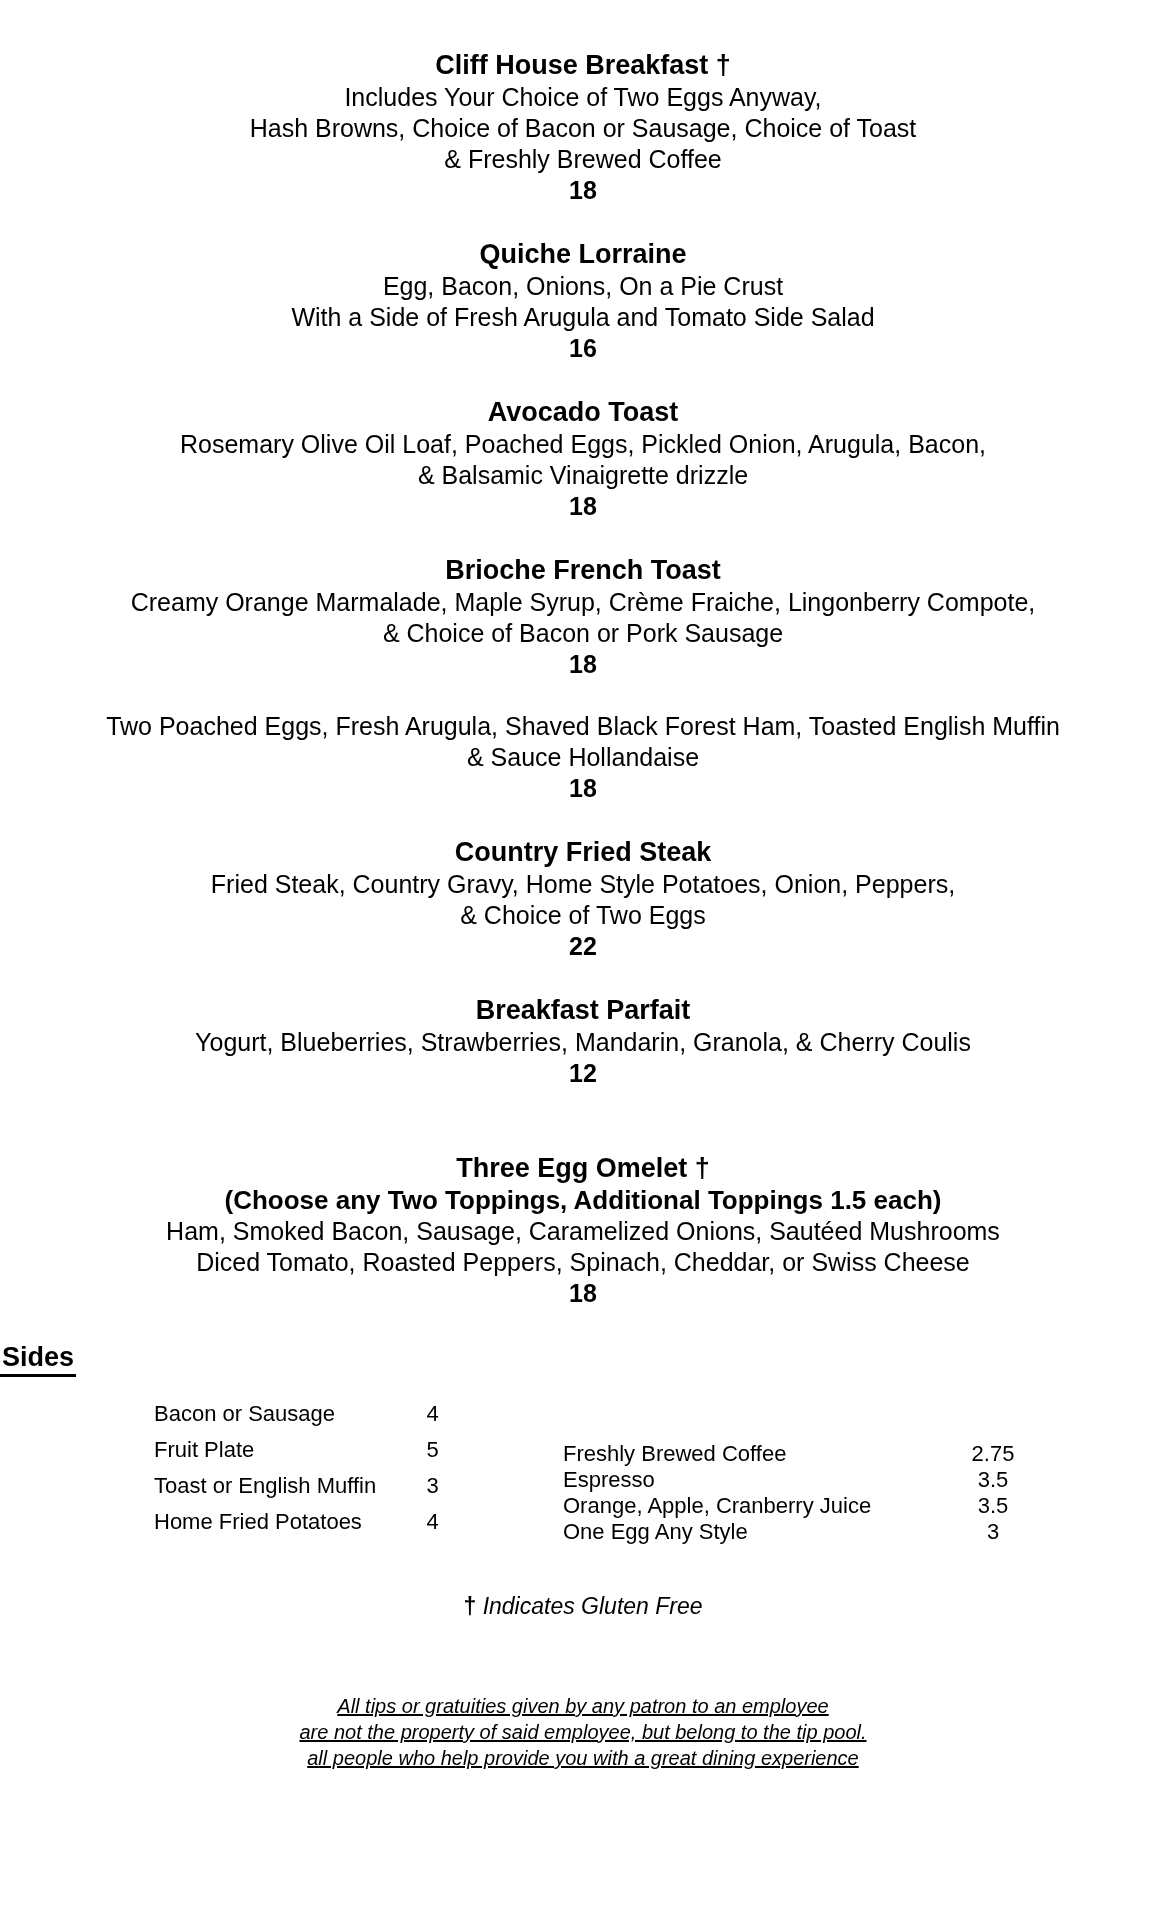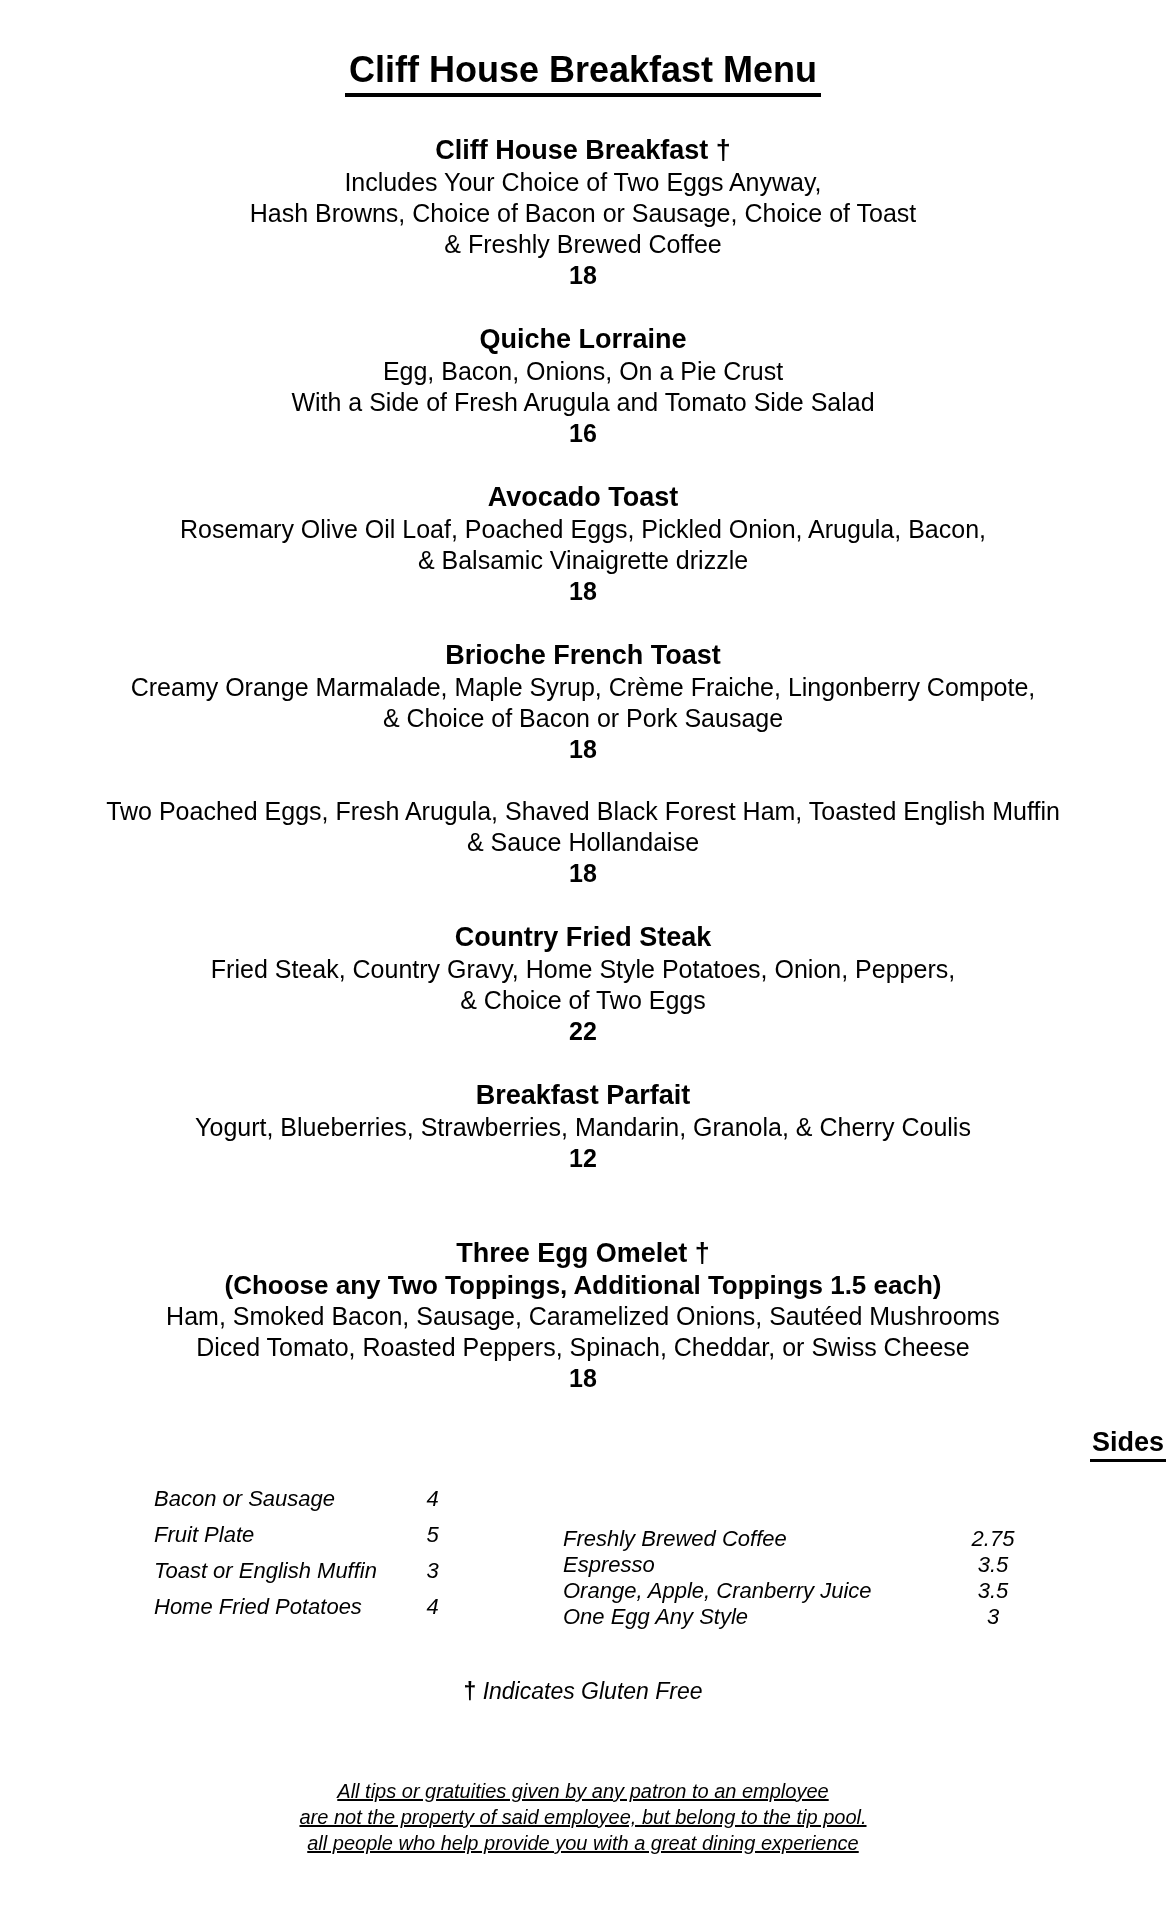--- a/index.html
+++ b/index.html
@@ -56,38 +56,37 @@
   .item-price {
     font-size: 25px;
     font-weight: bold;
     line-height: 31px;
   }
   .sides-heading {
     font-size: 27px;
     font-weight: bold;
     line-height: 34px;
     margin: 0 0 24px 0;
-    text-align: right;
+    text-align: left;
   }
   .sides-heading .underlined {
     display: inline-block;
     border-bottom: 3px solid #000;
     padding: 0 2px 0 2px;
   }
   .sides {
     width: 900px;
     margin: 0 auto;
     display: flex;
     justify-content: space-between;
     text-align: left;
   }
   table.sides-table {
     border-collapse: collapse;
     font-size: 22px;
-    font-style: italic;
   }
   table.sides-table td {
     padding: 0;
     line-height: 26px;
     vertical-align: top;
     white-space: nowrap;
   }
   table.sides-table.left  { width: 320px; }
   table.sides-table.right { width: 470px; margin-top: 40px; }
   table.sides-table.left  td.side-name  { width: 270px; padding-left: 21px; }
@@ -112,21 +111,20 @@
     font-style: italic;
     line-height: 26px;
     text-decoration: underline;
   }
 </style>
 </head>
 <body>
 
 <div class="page">
 
-  <h1 class="title"><span class="underlined">Cliff House Breakfast Menu</span></h1>
 
   <div>
       <div class="menu-item">
         <div class="item-name">Cliff House Breakfast †</div>
         <div class="item-desc">Includes Your Choice of Two Eggs Anyway,</div>
         <div class="item-desc">Hash Browns, Choice of Bacon or Sausage, Choice of Toast</div>
         <div class="item-desc">&amp; Freshly Brewed Coffee</div>
         <div class="item-price">18</div>
       </div>
       <div class="menu-item">

